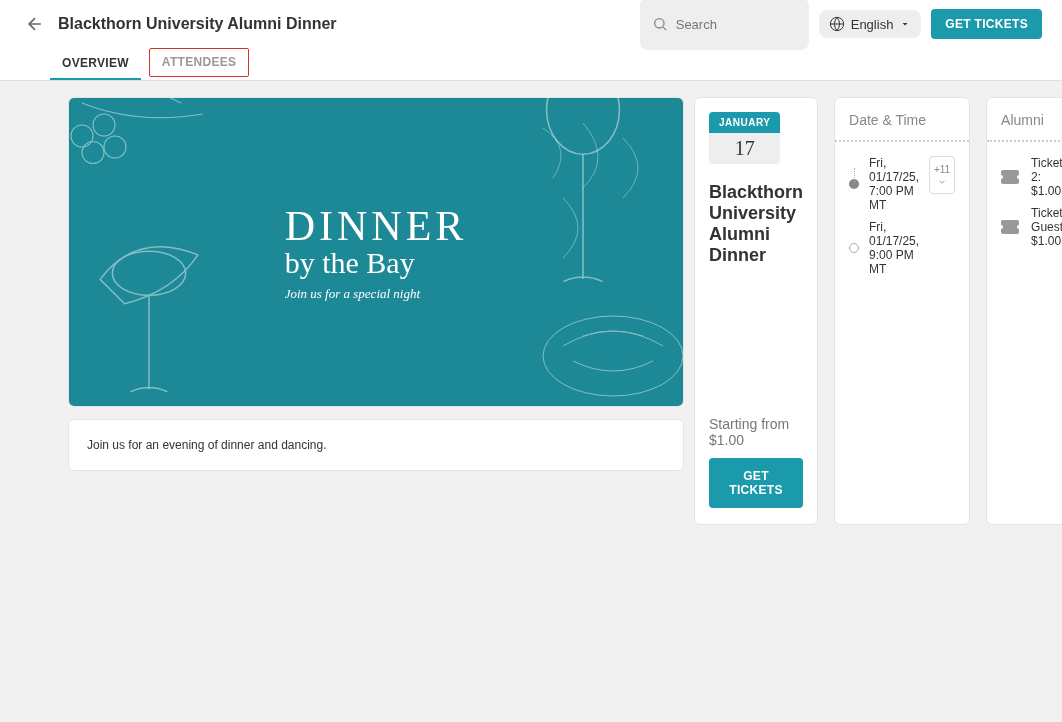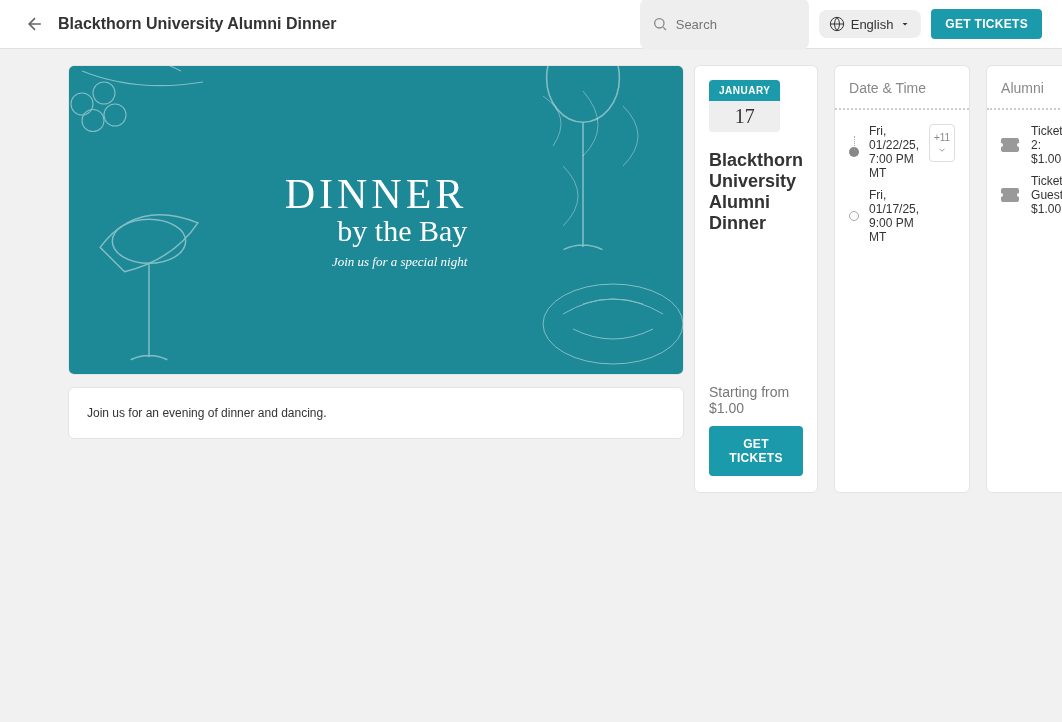--- a/index.html
+++ b/index.html
@@ -20,21 +20,21 @@
 .tab { padding: 8px 12px; font-size: 12px; font-weight: 600; letter-spacing: 0.3px; cursor: pointer; color: #999; border-bottom: 2px solid transparent; }
 .tab.active { color: #333; border-bottom-color: #1b9aab; }
 .tab.highlighted { border: 1.5px solid #d9342b; border-radius: 2px; padding: 6px 12px 7px; margin-left: 8px; }
 .content { padding: 16px 0; display: flex; justify-content: center; }
 .layout { display: flex; gap: 10px; width: 926px; }
 .left-col { width: 616px; }
 .right-col { width: 300px; display: flex; flex-direction: row; gap: 16px; }
 .card { background: #fff; border: 1px solid #e4e4e4; border-radius: 6px; }
 .hero-card { padding: 0; overflow: hidden; display: flex; }
 .hero-img { width: 616px; height: 308px; background: #1d8896; position: relative; overflow: hidden; display: flex; align-items: center; justify-content: center; color: #fff; }
-.hero-text { text-align: right; z-index: 2; }
+.hero-text { text-align: left; z-index: 2; }
 .hero-line1 { font-family: Georgia, serif; font-size: 42px; letter-spacing: 4px; font-weight: 400; }
 .hero-line2 { font-family: Georgia, serif; font-size: 30px; margin-top: -4px; }
 .hero-line3 { font-family: Georgia, serif; font-style: italic; font-size: 13px; margin-top: 6px; }
 .deco { position: absolute; opacity: 0.45; }
 .desc-card { padding: 18px; margin-top: 12px; font-size: 12px; color: #333; }
 .info-card { padding: 14px 14px 16px; }
 .date-chip { display: inline-block; border-radius: 4px; overflow: hidden; margin-bottom: 14px; }
 .date-chip-top { background: #1b9aab; color: #fff; font-size: 10px; font-weight: 600; letter-spacing: 0.5px; padding: 5px 10px; text-align: center; }
 .date-chip-bot { background: #eee; color: #333; font-size: 20px; font-weight: 500; padding: 4px 10px; text-align: center; font-family: Georgia, serif; }
 .event-title { font-size: 18px; font-weight: 600; margin-bottom: 150px; }
@@ -81,20 +81,24 @@
           <circle cx="12" cy="12" r="10"></circle>
           <line x1="2" y1="12" x2="22" y2="12"></line>
           <path d="M12 2a15 15 0 0 1 0 20M12 2a15 15 0 0 0 0 20"></path>
         </svg>
       <span>English</span>
       <svg class="chev" width="12" height="12" viewBox="0 0 24 24" fill="currentColor">
           <path d="M7 10l5 5 5-5z"></path>
         </svg>
     </div>
     <button class="tickets-btn-top">GET TICKETS</button>
+  </div>
+  <div class="tabs">
+    <div class="tab active">OVERVIEW</div>
+    <div class="tab highlighted">ATTENDEES</div>
   </div>
 </div>
 
 <div class="content">
   <div class="layout">
     <div class="left-col">
       <div class="card hero-card">
         <div class="hero-img">
           <svg class="deco" style="top:-40px;right:30px" width="140" height="260" viewBox="0 0 100 200" fill="none" stroke="#fff" stroke-width="1.2">
               <ellipse cx="50" cy="40" rx="28" ry="34"></ellipse>
@@ -144,21 +148,21 @@
       </div>
 
       <div class="card section-card">
         <div class="section-title">Date &amp; Time</div>
         <div class="dotted"></div>
         <div class="dt-row">
           <div class="dt-col" style="position:relative">
             <div class="dt-conn"></div>
             <div class="dt-line">
               <span class="bullet filled"></span>
-              <span>Fri, 01/22/25, 7:00 PM MT</span>
+              <span>Fri, 01/17/25, 7:00 PM MT</span>
             </div>
             <div class="dt-line">
               <span class="bullet empty"></span>
               <span>Fri, 01/17/25, 9:00 PM MT</span>
             </div>
           </div>
           <div class="cal-btn">
             <span>+11</span>
             <svg width="10" height="10" viewBox="0 0 24 24" fill="none" stroke="currentColor" stroke-width="2">
                 <polyline points="6 9 12 15 18 9"></polyline>

